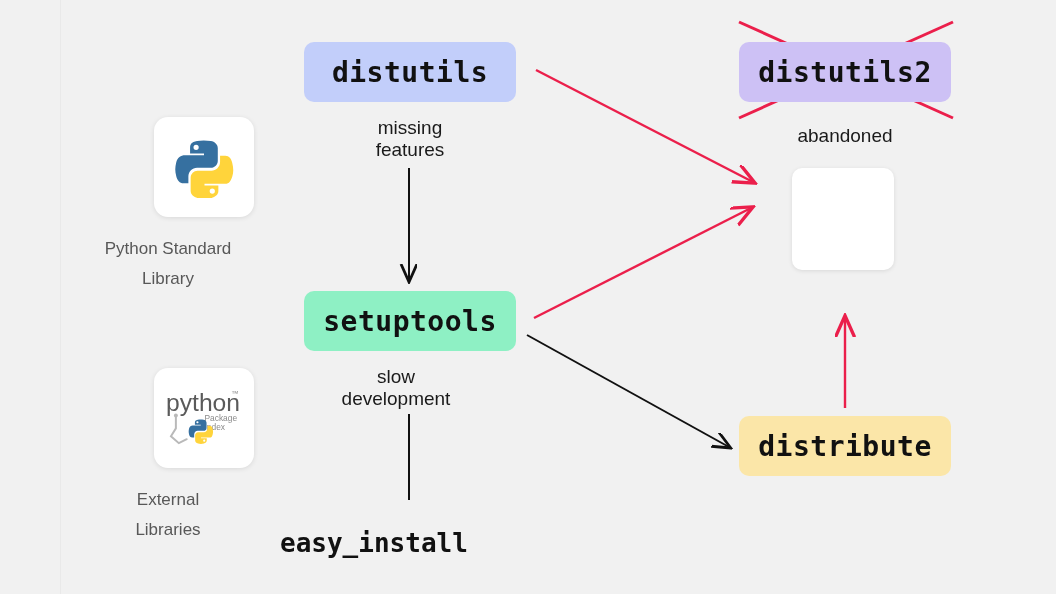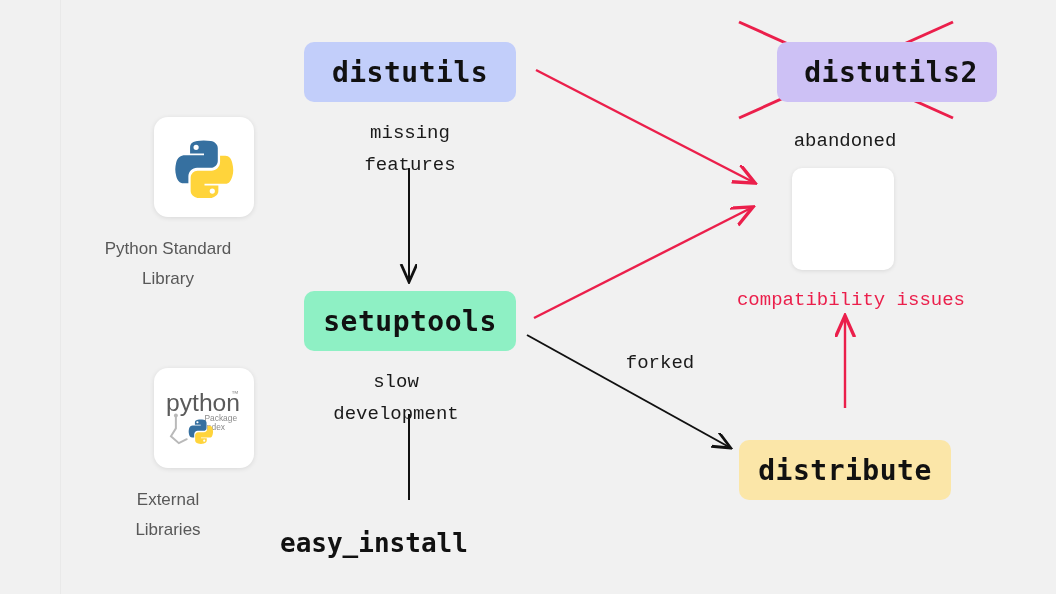--- a/index.html
+++ b/index.html
@@ -48,45 +48,44 @@
   }
   #node-distutils {
     left: 304px; top: 42px; width: 212px; height: 60px;
     background: #c2cefa;
   }
   #node-setuptools {
     left: 304px; top: 291px; width: 212px; height: 60px;
     background: #8ef0c4;
   }
   #node-distutils2 {
-    left: 777px; top: 42px; width: 212px; height: 60px;
+    left: 739px; top: 42px; width: 212px; height: 60px;
     background: #cdc1f5;
-    padding-left: 8px;
   }
   #node-distribute {
-    left: 739px; top: 440px; width: 212px; height: 60px;
+    left: 739px; top: 416px; width: 212px; height: 60px;
     background: #fbe6a8;
   }
 
   
   #node-placeholder {
     position: absolute;
     left: 792px; top: 168px; width: 102px; height: 102px;
     background: #ffffff;
     border-radius: 10px;
     box-shadow: 0 1px 4px rgba(0,0,0,0.10);
   }
 
   
   .edge-label {
     position: absolute;
     text-align: center;
-    font-family: Liberation Mono, monospace;
+    font-family: Liberation Sans, sans-serif;
     font-size: 19px;
-    line-height: 32px;
+    line-height: 22px;
     color: #1a1a1a;
     white-space: pre-line;
   }
   #label-missing-features { left: 300px; top: 117px; width: 220px; }
   #label-slow-development { left: 276px; top: 366px; width: 240px; }
   #label-abandoned        { left: 739px; top: 125px; width: 212px; }
   #label-forked           { left: 585px; top: 347px; width: 150px; }
   #label-command          { left: 290px; top: 509px; width: 240px; }
   #label-compat {
     left: 716px; top: 284px; width: 270px;
@@ -176,26 +175,24 @@
   <div id="node-placeholder"></div>
 
   <div class="edge-label" id="label-missing-features">missing
 features</div>
 
   <div class="edge-label" id="label-slow-development">slow
 development</div>
 
   <div class="edge-label" id="label-abandoned">abandoned</div>
 
-  <div class="edge-label" id="label-forked">forked</div>
 
 
   <div id="label-easy-install">easy_install</div>
 
-  <div class="edge-label" id="label-compat">compatibility issues</div>
 
   <div class="icon-card" id="card-stdlib">
     <svg width="62" height="62" viewBox="0 0 110 110" xmlns="http://www.w3.org/2000/svg">
       <path fill="#3670a0" d="M54.3 8c-4.2 0-8.2.36-11.7 1-10.4 1.83-12.3 5.67-12.3 12.75V31h24.7v3.1H21.1c-7.13 0-13.37 4.28-15.32 12.43-2.25 9.34-2.35 15.17 0 24.93C7.53 78.73 11.68 84 18.8 84h8.5V71.6c0-8.1 7-15.25 15.3-15.25h24.6c6.82 0 12.27-5.62 12.27-12.47V21.75c0-6.65-5.6-11.65-12.27-12.75-4.22-.7-8.6-1.02-12.9-1zM41 15.5a4.63 4.63 0 110 9.26 4.63 4.63 0 010-9.26z"></path>
       <path fill="#ffd43b" d="M83.5 34.1V46.2c0 8.45-7.16 15.56-15.3 15.56H43.6c-6.7 0-12.27 5.75-12.27 12.47v23.38c0 6.65 5.78 10.56 12.27 12.47 7.77 2.28 15.23 2.7 24.6 0 6.18-1.79 12.27-5.39 12.27-12.47V88h-24.6v-3.1h36.9c7.13 0 9.8-4.98 12.27-12.44 2.55-7.68 2.44-15.06 0-24.93-1.75-7.1-5.13-12.43-12.27-12.43H83.5zM69.7 93.1a4.63 4.63 0 110 9.26 4.63 4.63 0 010-9.26z"></path>
     </svg>
   </div>
   <div class="icon-caption" id="caption-stdlib">Python Standard
 Library</div>
 

